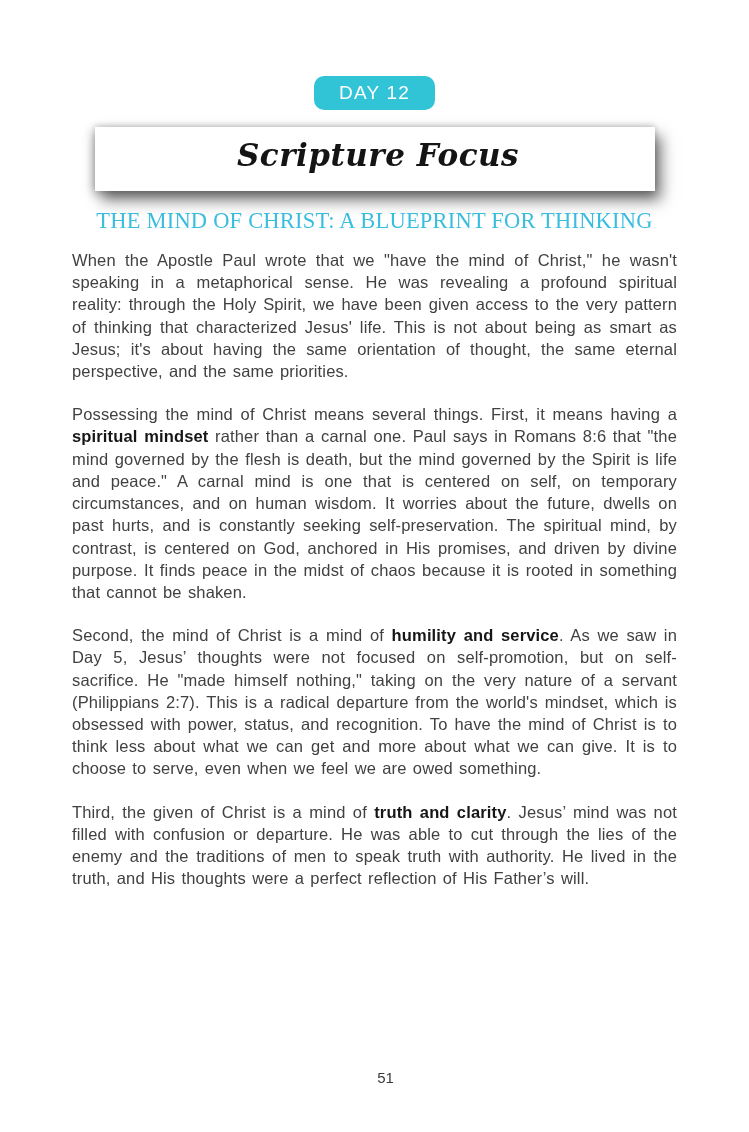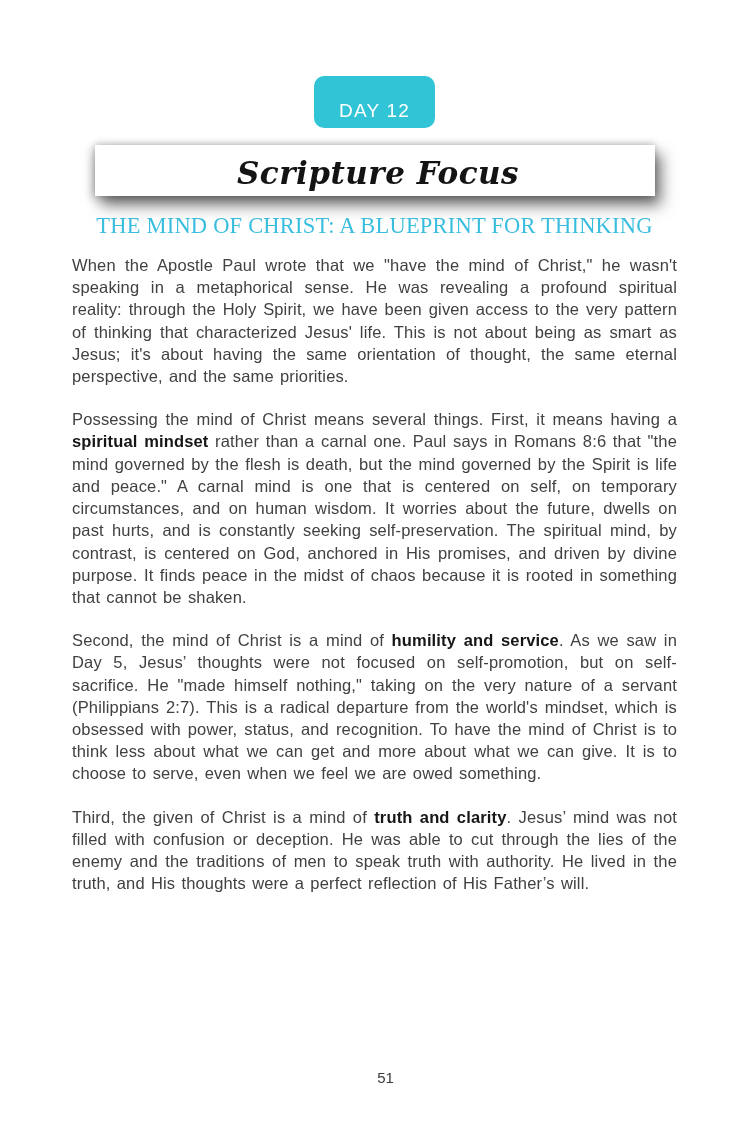--- a/index.html
+++ b/index.html
@@ -19,33 +19,33 @@
   .badge-row {
     display: flex;
     justify-content: center;
     padding-top: 76px;
   }
   .day-badge {
     background: var(--accent);
     color: #ffffff;
     font-size: 19px;
     letter-spacing: 1.2px;
-    padding: 25px 25px 8px;
+    padding: 7px 25px 8px;
     border-radius: 10px;
     line-height: 1;
   }
   .scripture-box {
     width: 560px;
     margin: 17px auto 0;
     background: #ffffff;
     box-shadow:
       6px 9px 14px rgba(0,0,0,0.55),
       -3px 3px 9px rgba(0,0,0,0.22),
       0 -2px 6px rgba(0,0,0,0.14);
-    padding: 10px 48px 5px 55px;
+    padding: 10px 48px 18px 55px;
     position: relative;
     z-index: 1;
   }
   .scripture-title {
     text-align: center;
     font-family: "DejaVu Serif", serif;
     font-style: italic;
     font-weight: bold;
     font-size: 31px;
     color: #141414;
@@ -99,16 +99,16 @@
 <div class="scripture-box">
   <div class="scripture-title">Scripture Focus</div>
 </div>
 
 <h1 class="article-heading">THE MIND OF CHRIST: A BLUEPRINT FOR THINKING</h1>
 
 <div class="article-body">
     <p><span>When the Apostle Paul wrote that we "have the mind of Christ," he wasn't speaking in a metaphorical sense. He was revealing a profound spiritual reality: through the Holy Spirit, we have been given access to the very pattern of thinking that characterized Jesus' life. This is not about being as smart as Jesus; it's about having the same orientation of thought, the same eternal perspective, and the same priorities.</span></p>
     <p><span>Possessing the mind of Christ means several things. First, it means having a </span><b>spiritual mindset</b><span> rather than a carnal one. Paul says in Romans 8:6 that "the mind governed by the flesh is death, but the mind governed by the Spirit is life and peace." A carnal mind is one that is centered on self, on temporary circumstances, and on human wisdom. It worries about the future, dwells on past hurts, and is constantly seeking self-preservation. The spiritual mind, by contrast, is centered on God, anchored in His promises, and driven by divine purpose. It finds peace in the midst of chaos because it is rooted in something that cannot be shaken.</span></p>
     <p><span>Second, the mind of Christ is a mind of </span><b>humility and service</b><span>. As we saw in Day 5, Jesus’ thoughts were not focused on self-promotion, but on self-sacrifice. He "made himself nothing," taking on the very nature of a servant (Philippians 2:7). This is a radical departure from the world's mindset, which is obsessed with power, status, and recognition. To have the mind of Christ is to think less about what we can get and more about what we can give. It is to choose to serve, even when we feel we are owed something.</span></p>
-    <p><span>Third, the given of Christ is a mind of </span><b>truth and clarity</b><span>. Jesus’ mind was not filled with confusion or deception. He was able to cut through the lies of the enemy and the traditions of men to speak truth with authority. He lived in the truth, and His thoughts were a perfect reflection of His Father’s will.</span></p>
+    <p><span>Third, the given of Christ is a mind of </span><b>truth and clarity</b><span>. Jesus’ mind was not filled with confusion or departure. He was able to cut through the lies of the enemy and the traditions of men to speak truth with authority. He lived in the truth, and His thoughts were a perfect reflection of His Father’s will.</span></p>
   </div>
 
 <div class="page-number">51</div>
 
 </body></html>

